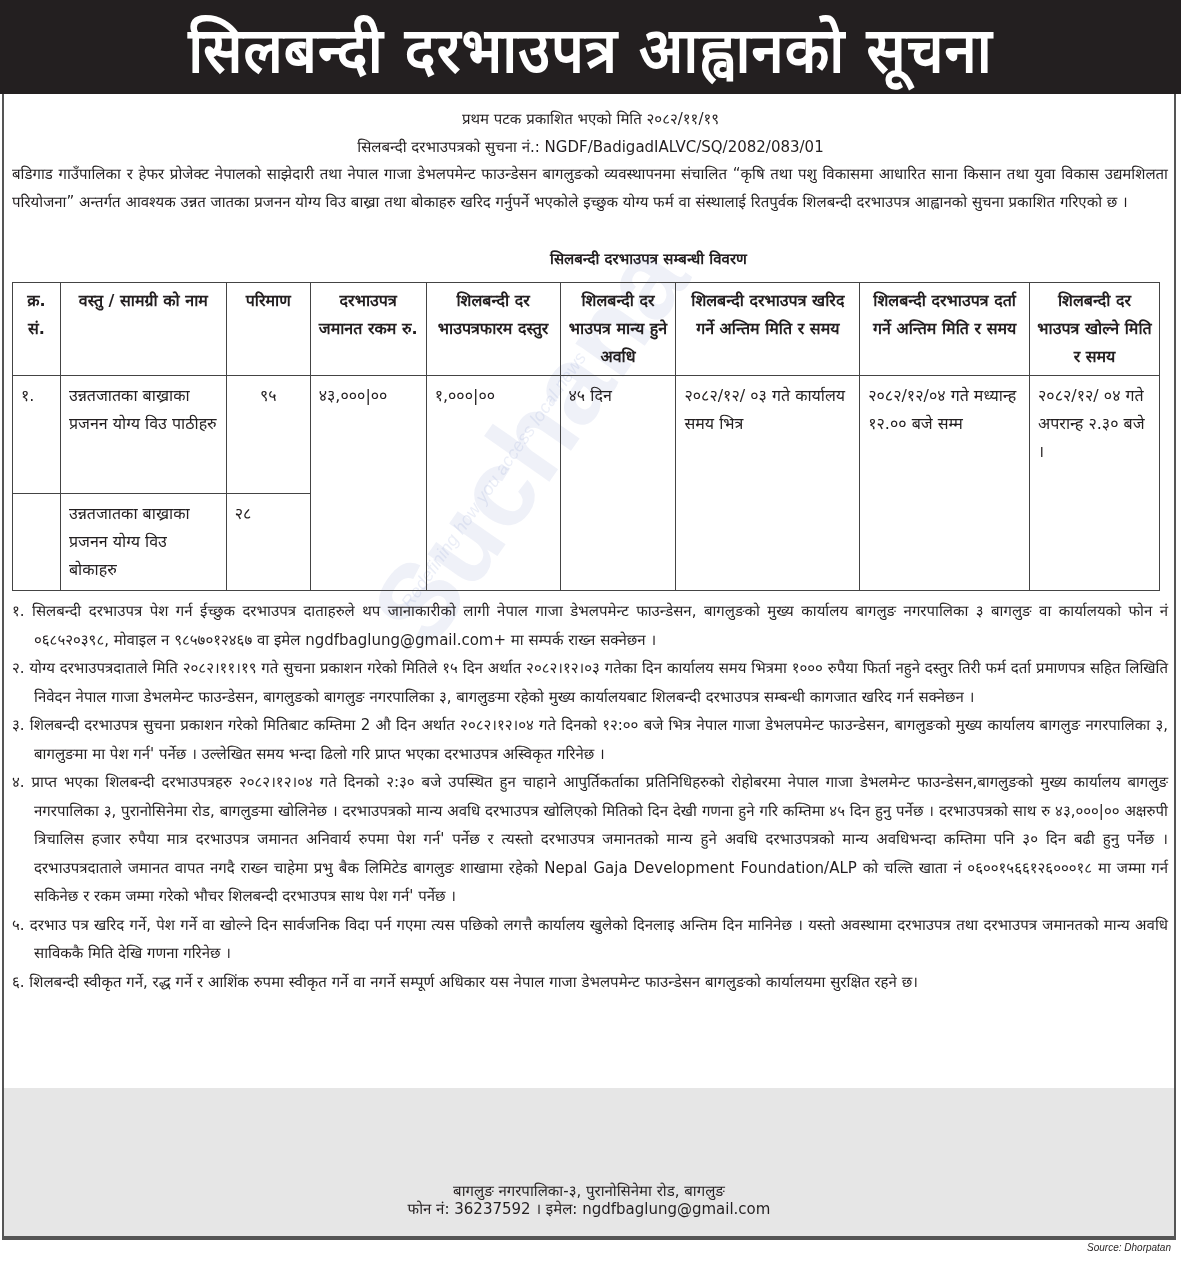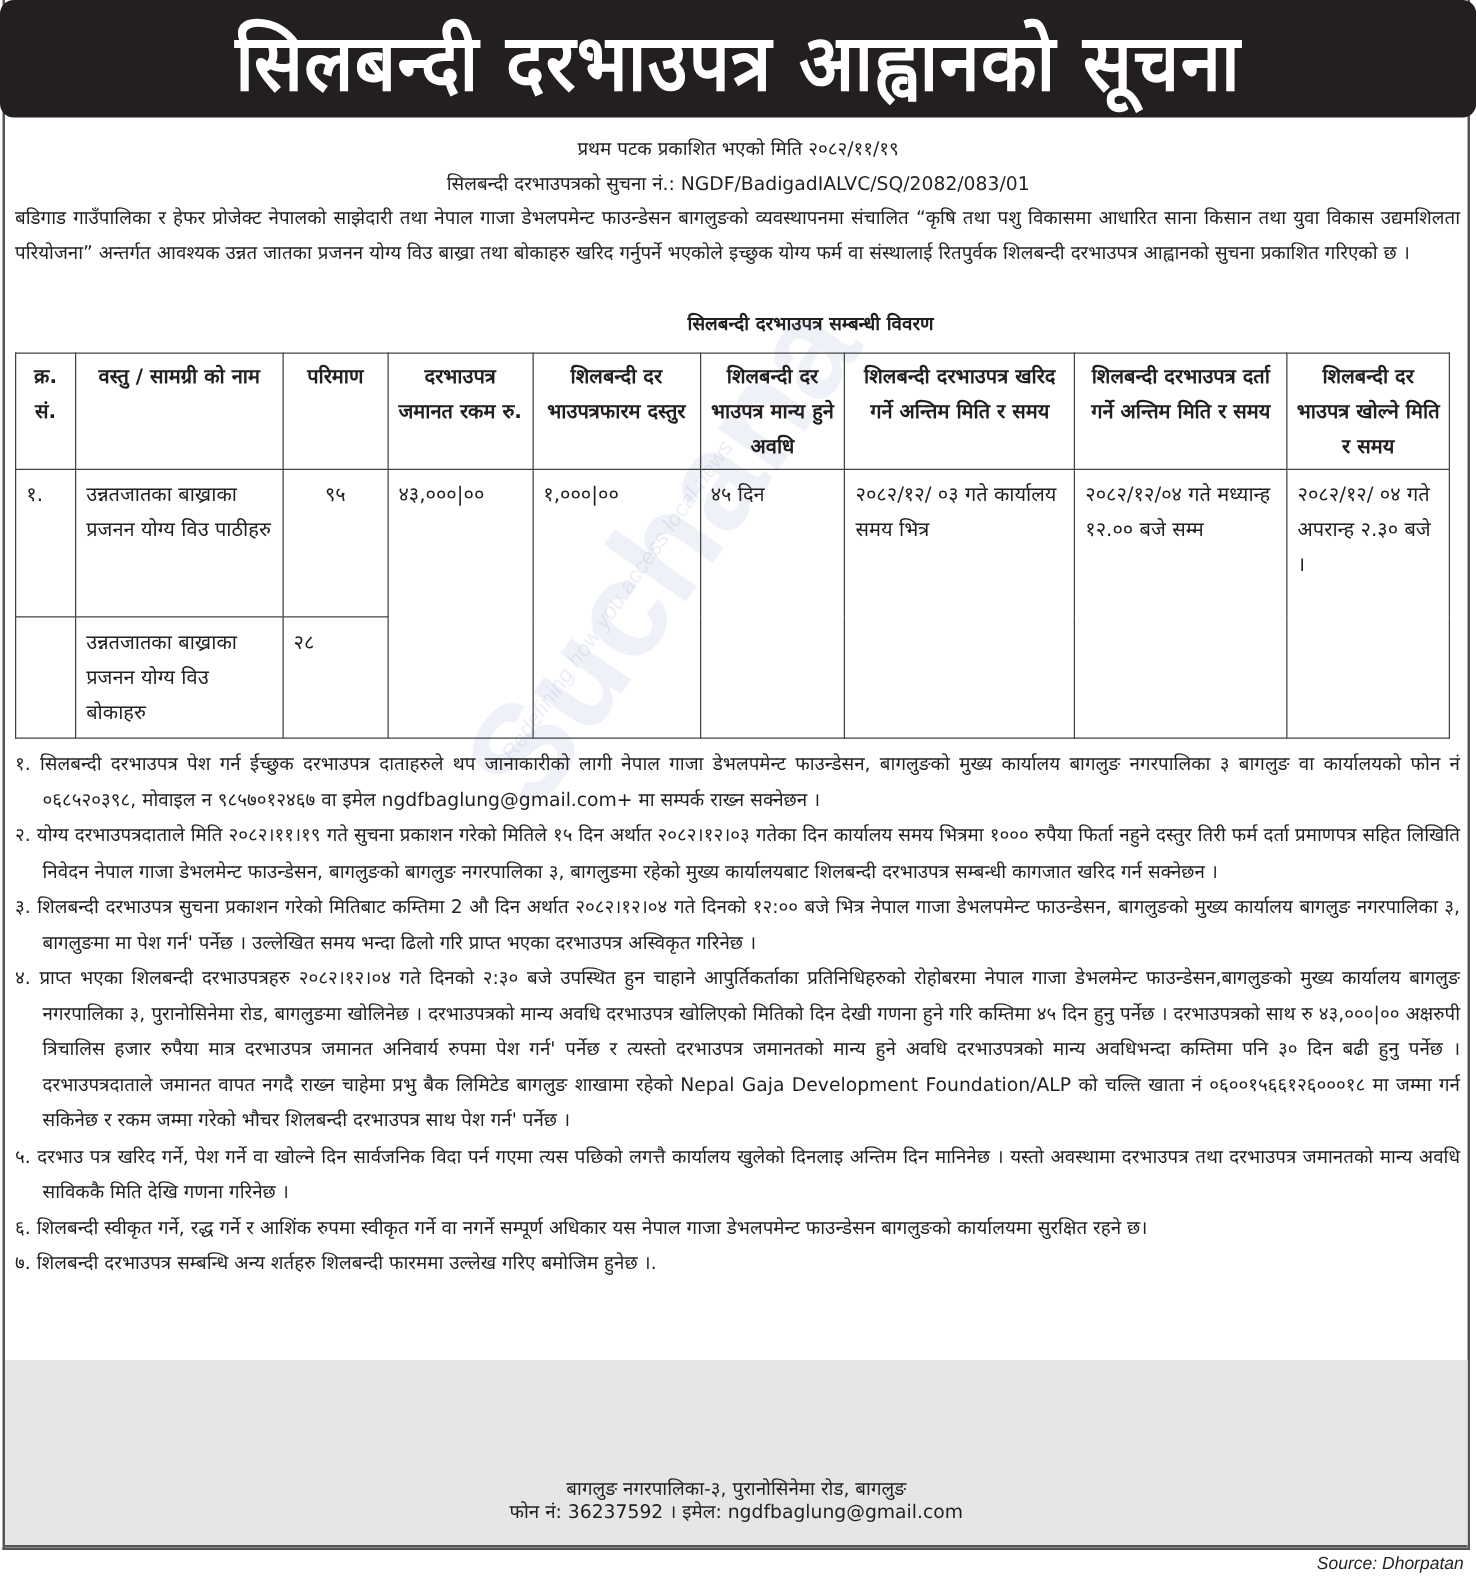--- a/index.html
+++ b/index.html
@@ -2,21 +2,21 @@
 <html><head>
 <meta charset="utf-8">
 <style>
   html, body { margin: 0; padding: 0; background: #ffffff; }
   body { width: 1181px; height: 1266px; position: relative; overflow: hidden;
          font-family: "DejaVu Sans", sans-serif; color: #231f20; }
   .frame { position: absolute; left: 2px; top: 0; width: 1174px; height: 1240px;
            border-left: 2px solid #555; border-right: 2px solid #555; border-bottom: 2px solid #555;
            box-sizing: border-box; }
   .banner { position: absolute; left: 0; top: 0; width: 1181px; height: 94px; background: #231f20;
-            display: flex; align-items: center; justify-content: center; border-radius: 11px; }
+            display: flex; align-items: center; justify-content: center; }
   .banner-title { color: #ffffff; font-family: "DejaVu Sans", sans-serif; font-weight: bold;
                   font-size: 58px; letter-spacing: 1px; transform: scaleY(1.08); }
   .meta { position: absolute; left: 0; width: 1181px; text-align: center; font-size: 15px; }
   .meta.l1 { top: 108px; }
   .meta.l2 { top: 136px; }
   .intro { position: absolute; left: 12px; top: 160px; width: 1156px; font-size: 15px;
            line-height: 28px; text-align: justify; }
   .table-caption { position: absolute; left: 10px; top: 248px; width: 1181px; text-align: center;
                    font-size: 15px; font-weight: bold; padding-left: 48px; }
   table.bid { position: absolute; left: 12px; top: 282px; width: 1148px; border-collapse: collapse;
@@ -27,21 +27,21 @@
   .c-center { text-align: center; }
   .notes { position: absolute; left: 12px; top: 597px; width: 1156px; font-size: 15px;
            line-height: 28.5px; text-align: justify; }
   .note { padding-left: 22px; text-indent: -22px; }
   .footer { position: absolute; left: 4px; top: 1088px; width: 1170px; height: 150px;
             background: #e6e6e6; border-bottom: 2px solid #555; box-sizing: border-box; }
   .footer-org { position: absolute; left: 0; top: 12px; width: 100%; text-align: center;
                 font-size: 44px; font-weight: bold; color: #231f20; }
   .footer-addr { position: absolute; left: 0; top: 92px; width: 100%; text-align: center; font-size: 15px; }
   .footer-contact { position: absolute; left: 0; top: 110px; width: 100%; text-align: center; font-size: 15px; }
-  .source { position: absolute; right: 10px; top: 1242px; font-size: 14px; font-style: italic;
+  .source { position: absolute; right: 10px; top: 1242px; font-size: 10px; font-style: italic;
             font-family: "Liberation Sans", sans-serif; text-align: center; }
   .watermark { position: absolute; left: 300px; top: 380px; font-size: 110px; font-weight: bold;
                color: rgba(120,140,200,0.12); transform: rotate(-55deg); pointer-events: none;
                font-family: "Liberation Sans", sans-serif; }
   .watermark-sub { position: absolute; left: 340px; top: 470px; font-size: 18px; font-style: italic;
                    color: rgba(120,140,200,0.15); transform: rotate(-55deg); pointer-events: none;
                    font-family: "Liberation Sans", sans-serif; }
 </style>
 </head>
 <body>
@@ -107,21 +107,20 @@
   </tbody>
 </table>
 
 <div class="notes">
   <div class="note">१. सिलबन्दी दरभाउपत्र पेश गर्न ईच्छुक दरभाउपत्र दाताहरुले थप जानाकारीको लागी नेपाल गाजा डेभलपमेन्ट फाउन्डेसन, बागलुङको मुख्य कार्यालय बागलुङ नगरपालिका ३ बागलुङ वा कार्यालयको फोन नं ०६८५२०३९८, मोवाइल न ९८५७०१२४६७ वा इमेल ngdfbaglung@gmail.com+ मा सम्पर्क राख्न सक्नेछन ।</div>
   <div class="note">२. योग्य दरभाउपत्रदाताले मिति २०८२।११।१९ गते सुचना प्रकाशन गरेको मितिले १५ दिन अर्थात २०८२।१२।०३ गतेका दिन कार्यालय समय भित्रमा १००० रुपैया फिर्ता नहुने दस्तुर तिरी फर्म दर्ता प्रमाणपत्र सहित लिखिति निवेदन नेपाल गाजा डेभलमेन्ट फाउन्डेसन, बागलुङको बागलुङ नगरपालिका ३, बागलुङमा रहेको मुख्य कार्यालयबाट शिलबन्दी दरभाउपत्र सम्बन्धी कागजात खरिद गर्न सक्नेछन ।</div>
   <div class="note">३. शिलबन्दी दरभाउपत्र सुचना प्रकाशन गरेको मितिबाट कम्तिमा 2 औ दिन अर्थात २०८२।१२।०४ गते दिनको १२:०० बजे भित्र नेपाल गाजा डेभलपमेन्ट फाउन्डेसन, बागलुङको मुख्य कार्यालय बागलुङ नगरपालिका ३, बागलुङमा मा पेश गर्न' पर्नेछ । उल्लेखित समय भन्दा ढिलो गरि प्राप्त भएका दरभाउपत्र अस्विकृत गरिनेछ ।</div>
   <div class="note">४. प्राप्त भएका शिलबन्दी दरभाउपत्रहरु २०८२।१२।०४ गते दिनको २:३० बजे उपस्थित हुन चाहाने आपुर्तिकर्ताका प्रतिनिधिहरुको रोहोबरमा नेपाल गाजा डेभलमेन्ट फाउन्डेसन,बागलुङको मुख्य कार्यालय बागलुङ नगरपालिका ३, पुरानोसिनेमा रोड, बागलुङमा खोलिनेछ । दरभाउपत्रको मान्य अवधि दरभाउपत्र खोलिएको मितिको दिन देखी गणना हुने गरि कम्तिमा ४५ दिन हुनु पर्नेछ । दरभाउपत्रको साथ रु ४३,०००|०० अक्षरुपी त्रिचालिस हजार रुपैया मात्र दरभाउपत्र जमानत अनिवार्य रुपमा पेश गर्न' पर्नेछ र त्यस्तो दरभाउपत्र जमानतको मान्य हुने अवधि दरभाउपत्रको मान्य अवधिभन्दा कम्तिमा पनि ३० दिन बढी हुनु पर्नेछ ।  दरभाउपत्रदाताले जमानत वापत नगदै राख्न चाहेमा प्रभु बैक लिमिटेड बागलुङ शाखामा रहेको Nepal Gaja Development Foundation/ALP को चल्ति खाता नं ०६००१५६६१२६०००१८ मा जम्मा गर्न सकिनेछ र रकम जम्मा गरेको भौचर शिलबन्दी दरभाउपत्र साथ पेश गर्न' पर्नेछ ।</div>
   <div class="note">५. दरभाउ पत्र खरिद गर्ने, पेश गर्ने वा खोल्ने दिन सार्वजनिक विदा पर्न गएमा त्यस पछिको लगत्तै कार्यालय खुलेको दिनलाइ अन्तिम दिन मानिनेछ । यस्तो अवस्थामा दरभाउपत्र तथा दरभाउपत्र जमानतको मान्य अवधि साविककै मिति देखि गणना गरिनेछ ।</div>
   <div class="note">६. शिलबन्दी स्वीकृत गर्ने, रद्ध गर्ने र आशिंक रुपमा स्वीकृत गर्ने वा नगर्ने सम्पूर्ण अधिकार यस नेपाल गाजा डेभलपमेन्ट फाउन्डेसन बागलुङको कार्यालयमा सुरक्षित रहने छ।</div>
-  <div class="note">७. शिलबन्दी दरभाउपत्र सम्बन्धि अन्य शर्तहरु शिलबन्दी फारममा उल्लेख गरिए बमोजिम हुनेछ ।.</div>
 </div>
 
 <div class="footer">
   <div class="footer-addr">बागलुङ नगरपालिका-३, पुरानोसिनेमा रोड, बागलुङ</div>
   <div class="footer-contact">फोन नं: 36237592 । इमेल: ngdfbaglung@gmail.com</div>
 </div>
 
 <div class="source">Source: Dhorpatan</div>
 
 </body></html>

